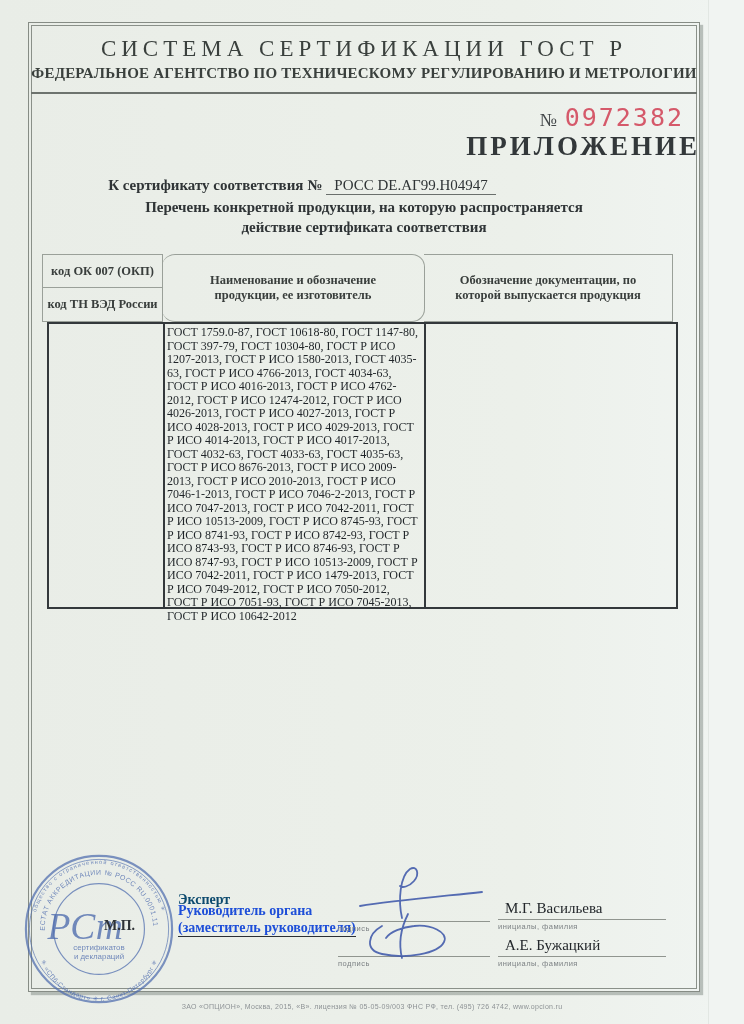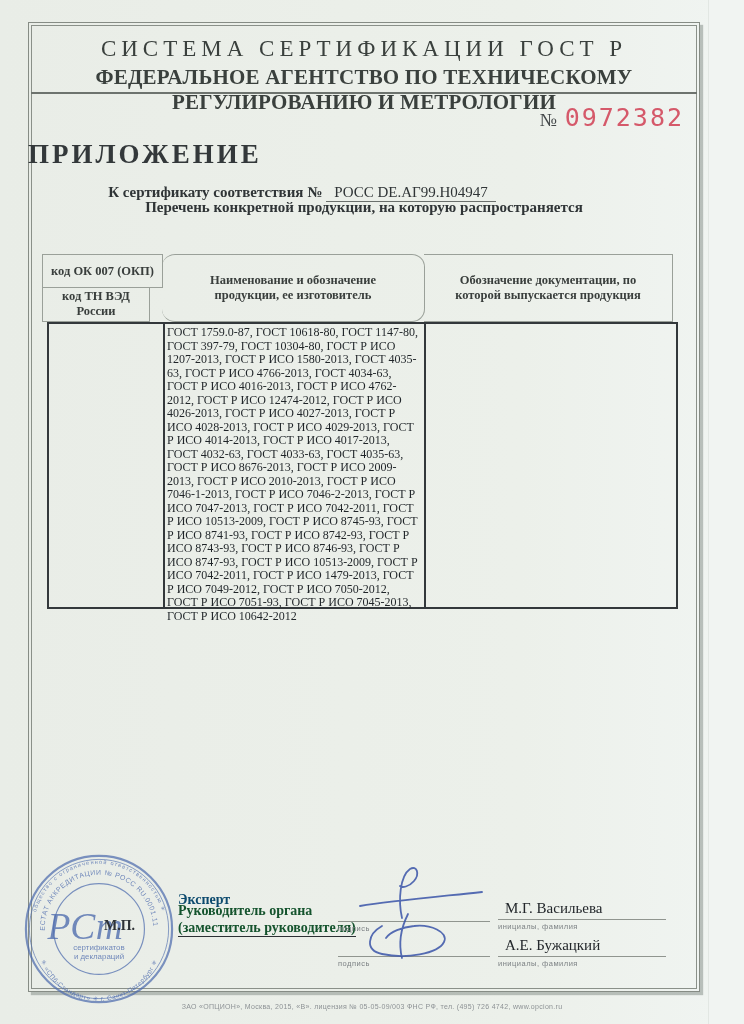--- a/index.html
+++ b/index.html
@@ -9,54 +9,54 @@
     font-family:"Liberation Serif",serif;color:#2c3134;
   }
   .paper-edge{position:absolute;left:708px;top:0;width:36px;height:1024px;
     background:#f1f4f2;border-left:1px solid #e2e7e3;}
   .frame{position:absolute;left:28px;top:22px;width:670px;height:968px;
     border:1px solid #868c85;box-shadow:3px 3px 1px rgba(128,138,132,.5);}
   .frame-inner{position:absolute;inset:2px;border:1px solid #8a9089;}
   .sys-title{position:absolute;left:28px;top:36px;width:672px;text-align:center;
     font-size:23px;font-weight:normal;letter-spacing:5px;color:#3a403d;}
   .agency{position:absolute;left:28px;top:65px;width:672px;text-align:center;
-    font-size:21px;font-weight:bold;letter-spacing:.2px;color:#3a403d;}
+    font-size:15px;font-weight:bold;letter-spacing:.2px;color:#3a403d;}
   .header-rule{position:absolute;left:31px;top:92px;width:666px;border-top:2px solid #6d736e;}
   .doc-number{position:absolute;left:28px;top:103px;width:656px;text-align:right;}
   .doc-number .nom{font-size:18px;color:#44484a;margin-right:8px;}
   .doc-number .digits{font-family:"DejaVu Sans Mono",monospace;font-size:25px;
     color:#d5596a;letter-spacing:2px;}
-  .doc-title{position:absolute;left:28px;top:131px;width:672px;text-align:left;
-    font-size:27px;font-weight:bold;letter-spacing:3px;color:#33383a;margin-top:8px;}
+  .doc-title{position:absolute;left:28px;top:131px;width:672px;text-align:right;
+    font-size:27px;font-weight:bold;letter-spacing:3px;color:#33383a;}
   .cert-line{position:absolute;left:28px;top:177px;width:548px;text-align:center;
-    font-size:15px;font-weight:bold;color:#2f3436;margin-top:7px;}
+    font-size:15px;font-weight:bold;color:#2f3436;}
   .cert-line .cert-no{font-weight:normal;border-bottom:1px solid #6a6f6c;
     padding:0 8px 1px 8px;margin-left:4px;}
   .purpose{position:absolute;left:28px;top:198px;width:672px;text-align:center;
     font-size:15px;font-weight:bold;line-height:19.5px;color:#2f3436;}
   
   .th{position:absolute;display:flex;align-items:center;justify-content:center;
     text-align:center;font-size:12.5px;font-weight:bold;color:#393e3c;
     border:1px solid #9aa099;box-sizing:border-box;line-height:15px;}
   .th-c1a{left:42px;top:254px;width:121px;height:34px;}
-  .th-c1b{left:42px;top:287px;width:108px;height:35px;border-top:none;}
+  .th-c1b{left:42px;top:287px;width:121px;height:35px;border-top:none;}
   .th-c2{left:162px;top:254px;width:263px;height:68px;border-left:none;padding:0 18px;border-radius:13px;}
   .th-c3{left:424px;top:254px;width:249px;height:68px;border-left:none;padding:0 14px;}
   
   .tbody-box{position:absolute;left:47px;top:322px;width:627px;height:283px;
     border:2px solid #33383b;box-sizing:content-box;}
   .tbody-div1{position:absolute;left:114px;top:0;height:100%;border-left:2px solid #33383b;}
   .tbody-div2{position:absolute;left:375px;top:0;height:100%;border-left:2px solid #33383b;}
   .cell-okp{position:absolute;left:0;top:0;width:112px;height:100%;}
   .cell-doc{position:absolute;left:377px;top:0;right:0;height:100%;}
   .gost-text{position:absolute;left:118px;top:2px;width:253px;
     font-size:12px;line-height:13.5px;color:#1f2428;text-align:left;}
   
   .sig-head-label{position:absolute;left:178px;top:903px;font-size:14px;font-weight:bold;
-    line-height:16.5px;color:#14532d;}
+    line-height:16.5px;color:#1d4ed8;}
   .sig-head-label .u{border-bottom:1.5px solid #2b2f33;padding-bottom:1px;}
   .expert-label{position:absolute;left:178px;top:892px;font-size:14px;font-weight:bold;color:#0c4a6e;}
   .rule-thin{position:absolute;border-top:1px solid #90958f;}
   .sig-line1{left:338px;top:921px;width:152px;}
   .sig-line2{left:338px;top:956px;width:152px;}
   .name-line1{left:498px;top:919px;width:168px;}
   .name-line2{left:498px;top:956px;width:168px;}
   .sig-caption{position:absolute;text-align:left;font-size:7.5px;letter-spacing:.5px;
     color:#7c8184;font-family:"Liberation Sans",sans-serif;}
   .cap-sig1{left:338px;top:924px;width:152px;}
@@ -93,20 +93,21 @@
 </div>
 
 <div class="doc-title">ПРИЛОЖЕНИЕ</div>
 
 <div class="cert-line">
   <span>К сертификату соответствия №</span><span class="cert-no">РОСС DE.АГ99.Н04947</span>
 </div>
 
 <div class="purpose">
   <div>Перечень конкретной продукции,  на которую распространяется</div>
+  <div>действие сертификата соответствия</div>
 </div>
 
 <div class="th th-c1a">код ОК 007 (ОКП)</div>
 <div class="th th-c1b">код ТН ВЭД России</div>
 <div class="th th-c2">Наименование и обозначение продукции, ее изготовитель</div>
 <div class="th th-c3">Обозначение документации, по которой выпускается продукция</div>
 
 <div class="tbody-box">
   <div class="tbody-div1"></div>
   <div class="tbody-div2"></div>

